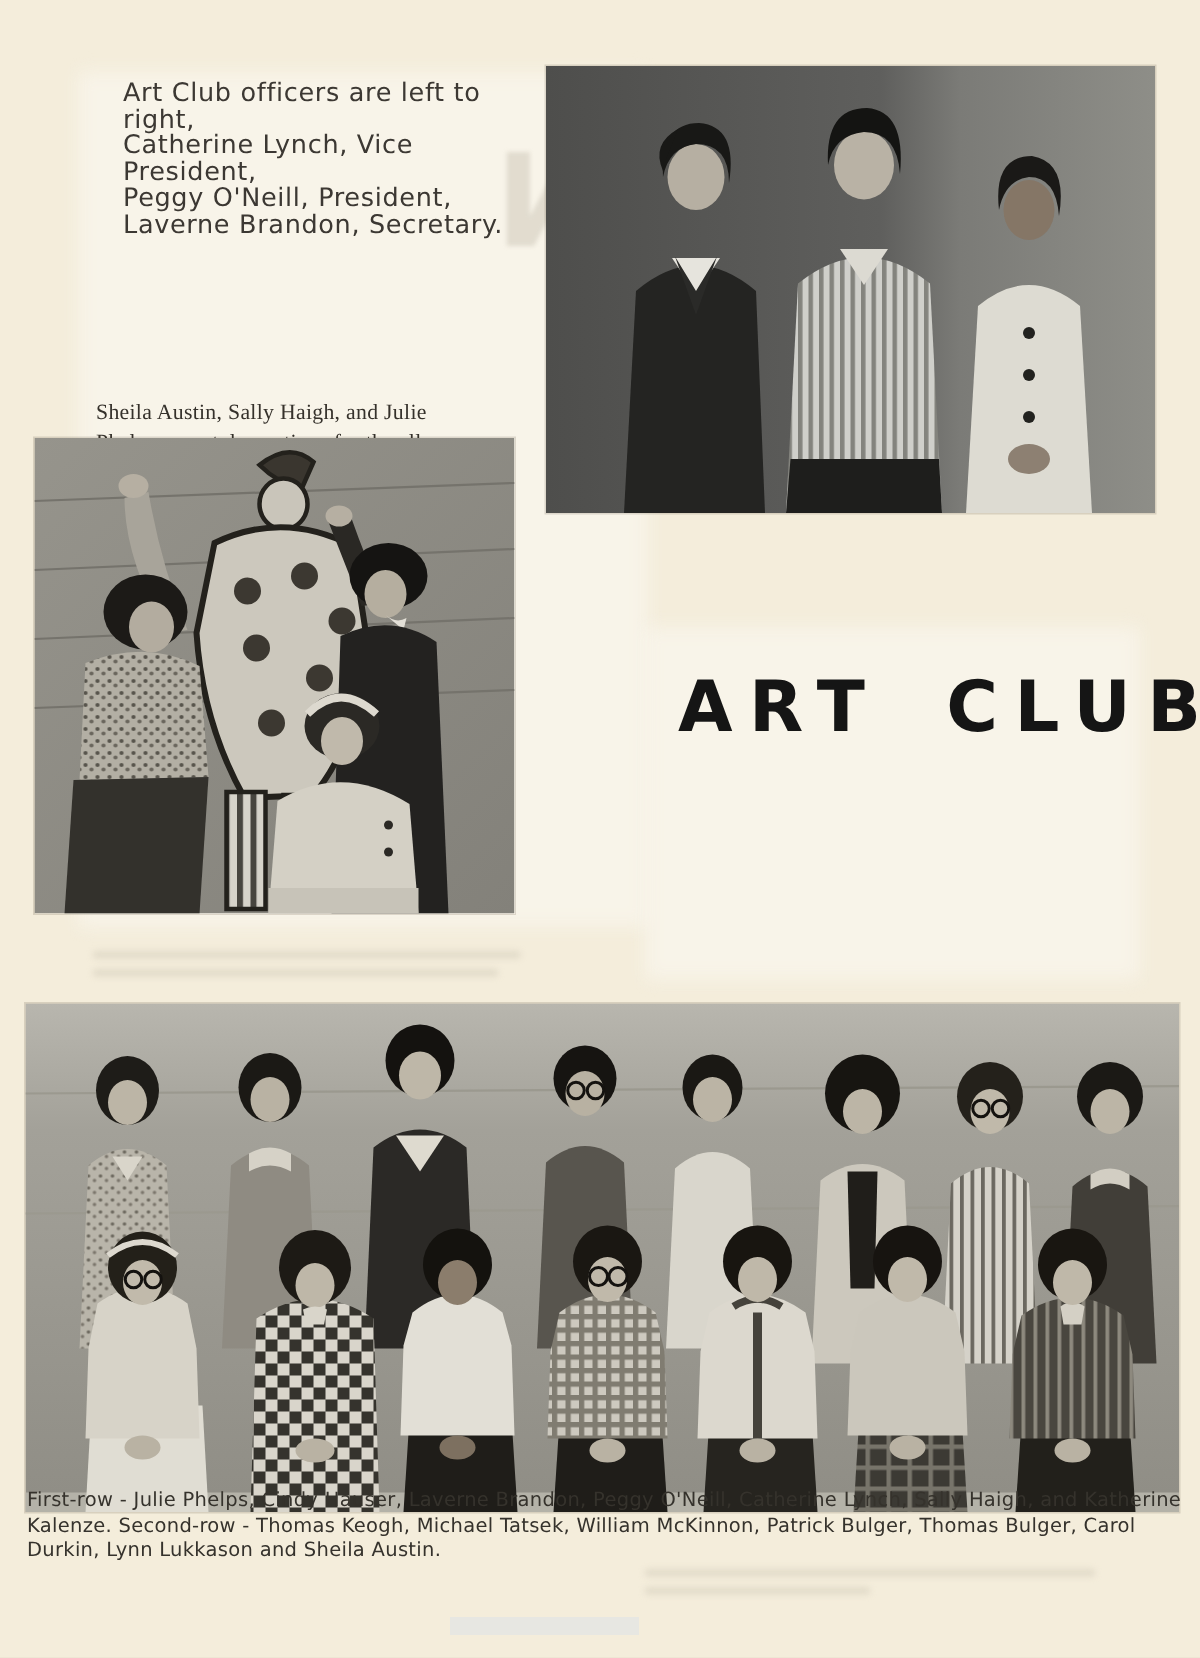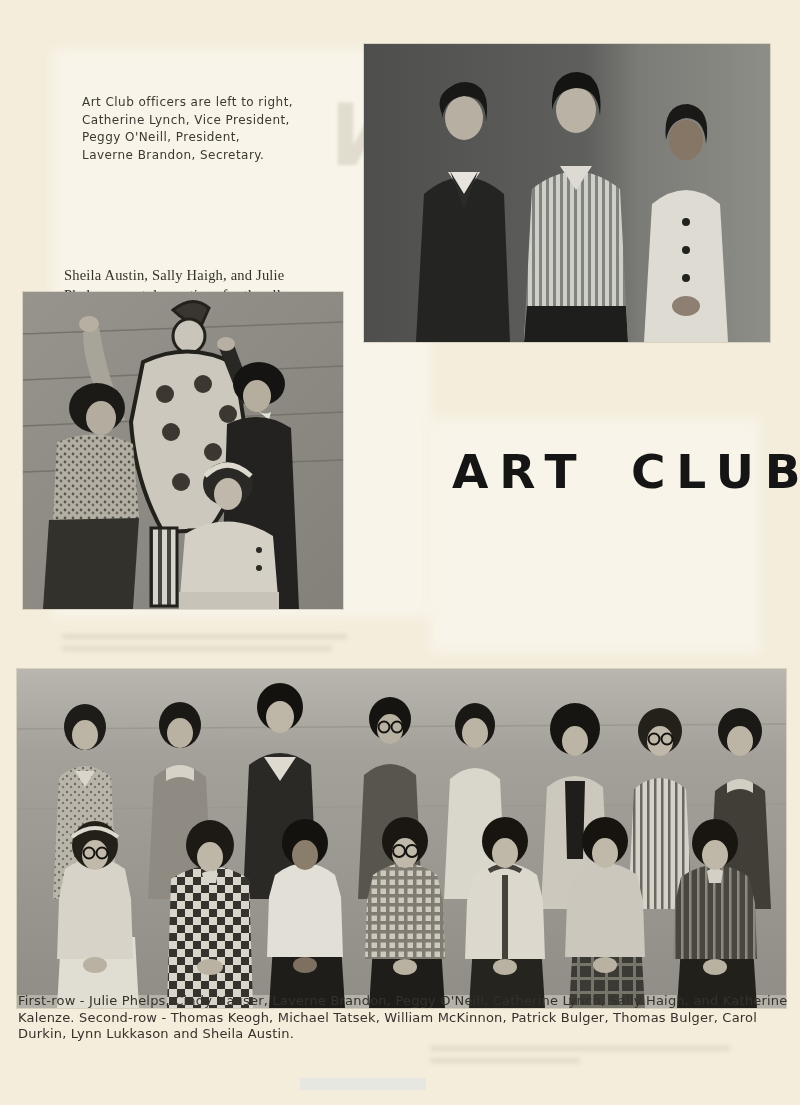--- a/index.html
+++ b/index.html
@@ -9,22 +9,22 @@
     font-family:"DejaVu Sans","Liberation Sans",sans-serif;
   }
   
   .ghost-patch{position:absolute;background:rgba(252,250,244,.55);filter:blur(6px);}
   .ghost-dark{position:absolute;background:rgba(205,198,180,.45);filter:blur(2px);border-radius:2px;}
   .ghost-letter{
     position:absolute;font-weight:bold;color:rgba(188,182,166,.38);
     transform:scaleX(-1);font-size:86px;line-height:1;filter:blur(1.5px);
   }
   .caption-sans{
-    position:absolute;color:#3c3833;font-size:12px;line-height:17.5px;
-    letter-spacing:.45px;white-space:pre-line;margin-top:40px;
+    position:absolute;color:#3c3833;font-size:17px;line-height:17.5px;
+    letter-spacing:.45px;white-space:pre-line;
   }
   .caption-serif{
     position:absolute;color:#35312b;font-family:"Liberation Serif","DejaVu Serif",serif;
     font-size:14.5px;line-height:19.5px;letter-spacing:.2px;white-space:pre-line;
   }
   .group-caption{
     position:absolute;left:18px;top:993px;width:770px;color:#35322c;
     font-size:13px;line-height:16.5px;letter-spacing:.2px;white-space:pre-line;
   }
   .page-title{

